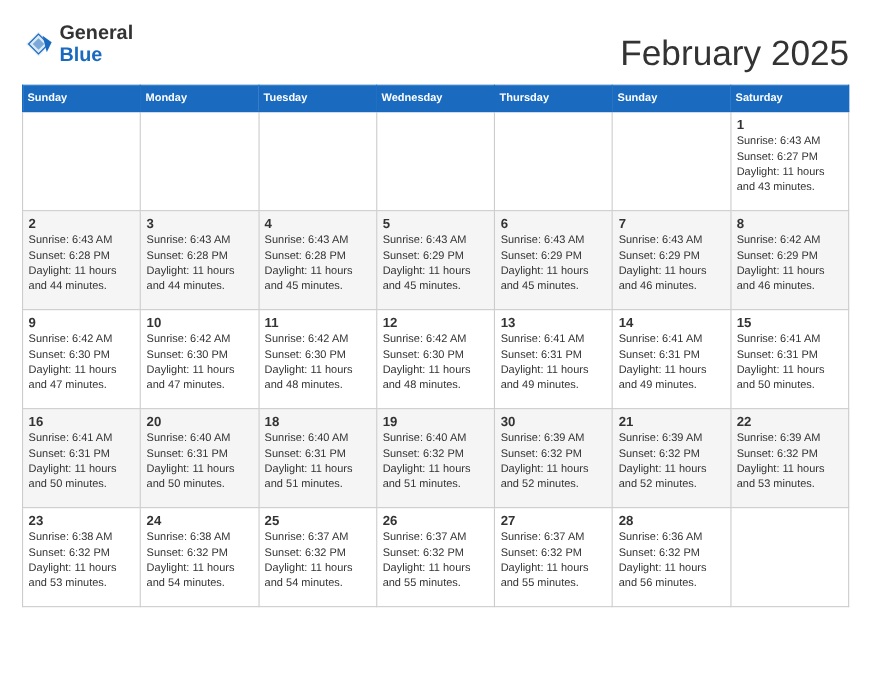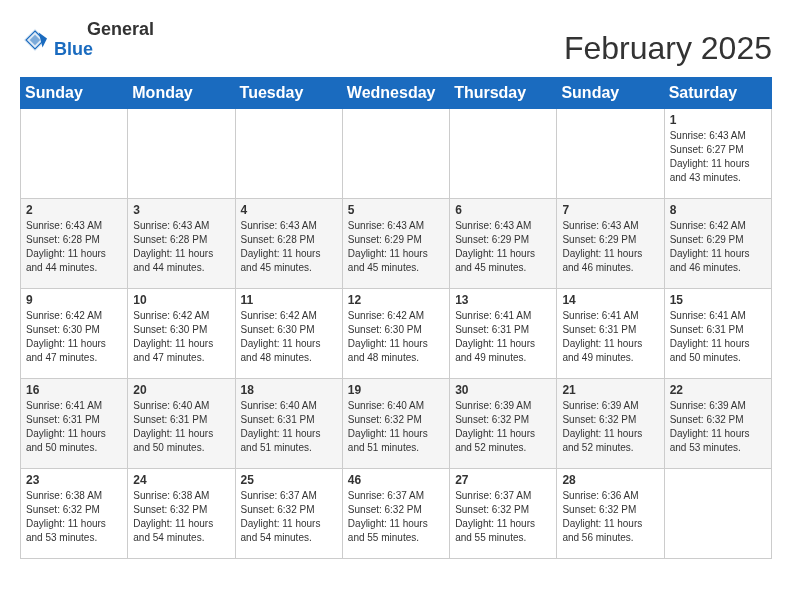--- a/index.html
+++ b/index.html
@@ -19,21 +19,21 @@
     .logo {
       display: flex;
       align-items: center;
       gap: 4px;
     }
     .logo-text {
       font-size: 18px;
       font-weight: bold;
       line-height: 1.1;
     }
-    .logo-general { color: #333; margin-left: 33px; }
+    .logo-general { color: #333; }
     .logo-blue { color: #1a6bbf; }
     .logo-icon {
       width: 30px;
       height: 30px;
     }
     .title-block {
       text-align: right;
     }
     .month-year {
       font-size: 32px;
@@ -46,21 +46,21 @@
       color: #555;
     }
     table {
       width: 100%;
       border-collapse: collapse;
       table-layout: fixed;
     }
     thead th {
       background-color: #1a6bbf;
       color: white;
-      font-size: 16px;
+      font-size: 10px;
       font-weight: bold;
       padding: 6px 4px;
       text-align: left;
       border: 1px solid #1a6bbf;
     }
     td {
       vertical-align: top;
       border: 1px solid #ccc;
       padding: 4px 5px;
       font-size: 10px;
@@ -234,21 +234,21 @@
         </td>
         <td>
           <span class="day-num">24</span>
         <div class="day-info">Sunrise: 6:38 AM<br>Sunset: 6:32 PM<br>Daylight: 11 hours and 54 minutes.</div>
         </td>
         <td>
           <span class="day-num">25</span>
         <div class="day-info">Sunrise: 6:37 AM<br>Sunset: 6:32 PM<br>Daylight: 11 hours and 54 minutes.</div>
         </td>
         <td>
-          <span class="day-num">46</span>
+          <span class="day-num">26</span>
         <div class="day-info">Sunrise: 6:37 AM<br>Sunset: 6:32 PM<br>Daylight: 11 hours and 55 minutes.</div>
         </td>
         <td>
           <span class="day-num">27</span>
         <div class="day-info">Sunrise: 6:37 AM<br>Sunset: 6:32 PM<br>Daylight: 11 hours and 55 minutes.</div>
         </td>
         <td>
           <span class="day-num">28</span>
         <div class="day-info">Sunrise: 6:36 AM<br>Sunset: 6:32 PM<br>Daylight: 11 hours and 56 minutes.</div>
         </td>

